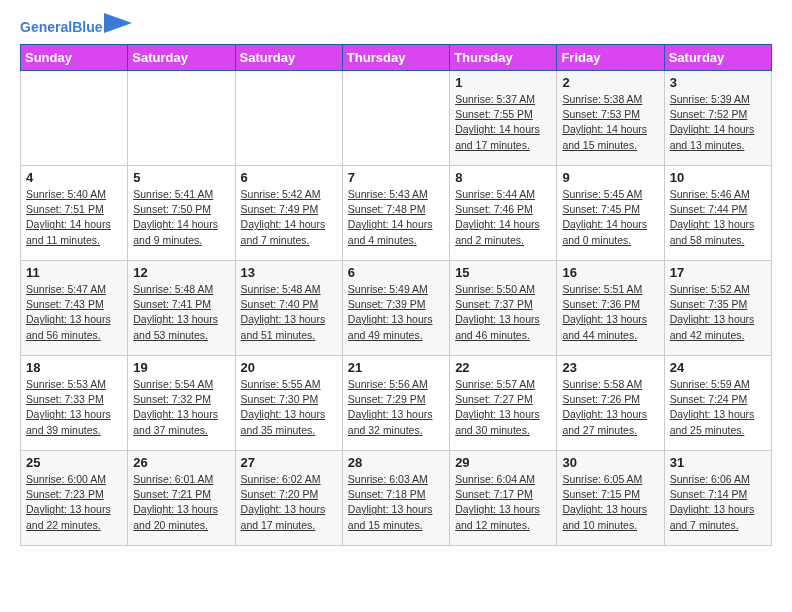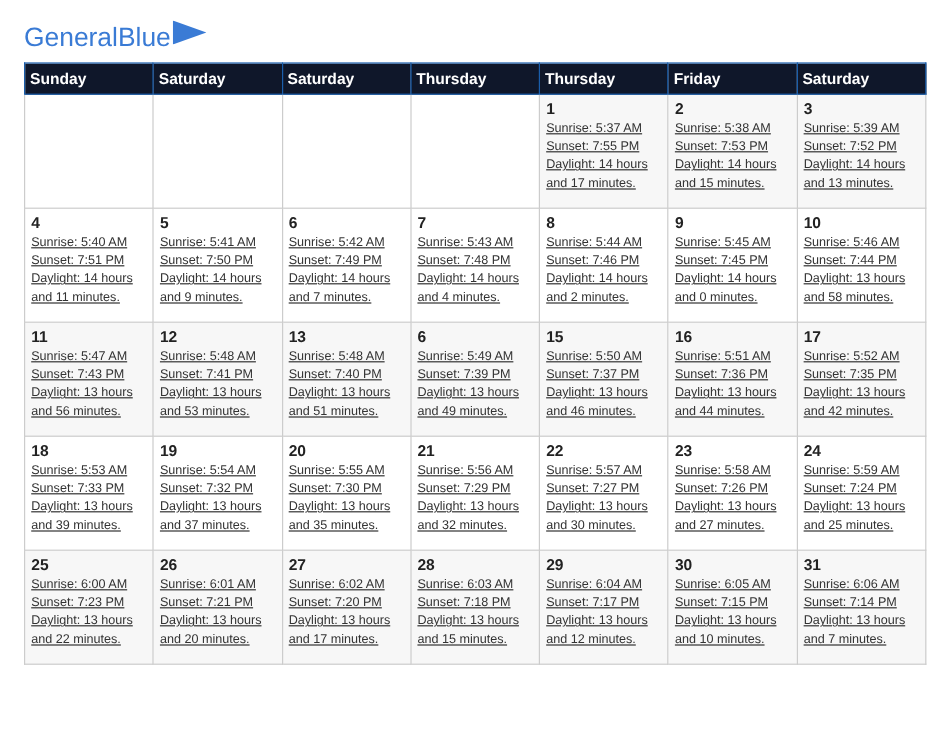--- a/index.html
+++ b/index.html
@@ -15,22 +15,22 @@
       justify-content: space-between;
       align-items: flex-start;
       margin-bottom: 10px;
     }
     .logo {
       display: flex;
       flex-direction: column;
       align-items: flex-start;
     }
     .logo-text {
-      font-size: 22px;
-      font-weight: normal;
+      font-size: 14px;
+      font-weight: bold;
       color: #1a1a6e;
       line-height: 1;
     }
     .logo-text span {
       color: #3a7bd5;
     }
     .title-area {
       text-align: right;
     }
     .month-title {
@@ -42,21 +42,21 @@
     .subtitle {
       font-size: 16px;
       color: #444;
     }
     .calendar {
       width: 100%;
       border-collapse: collapse;
       font-size: 11px;
     }
     .calendar thead th {
-      background: #0f172a;
+      background: #d946ef;
       color: #fff;
       padding: 5px 4px;
       text-align: left;
       font-size: 13px;
       border: 1px solid #1a5eab;
     }
     .calendar tbody td {
       border: 1px solid #ccc;
       vertical-align: top;
       padding: 4px 5px;

